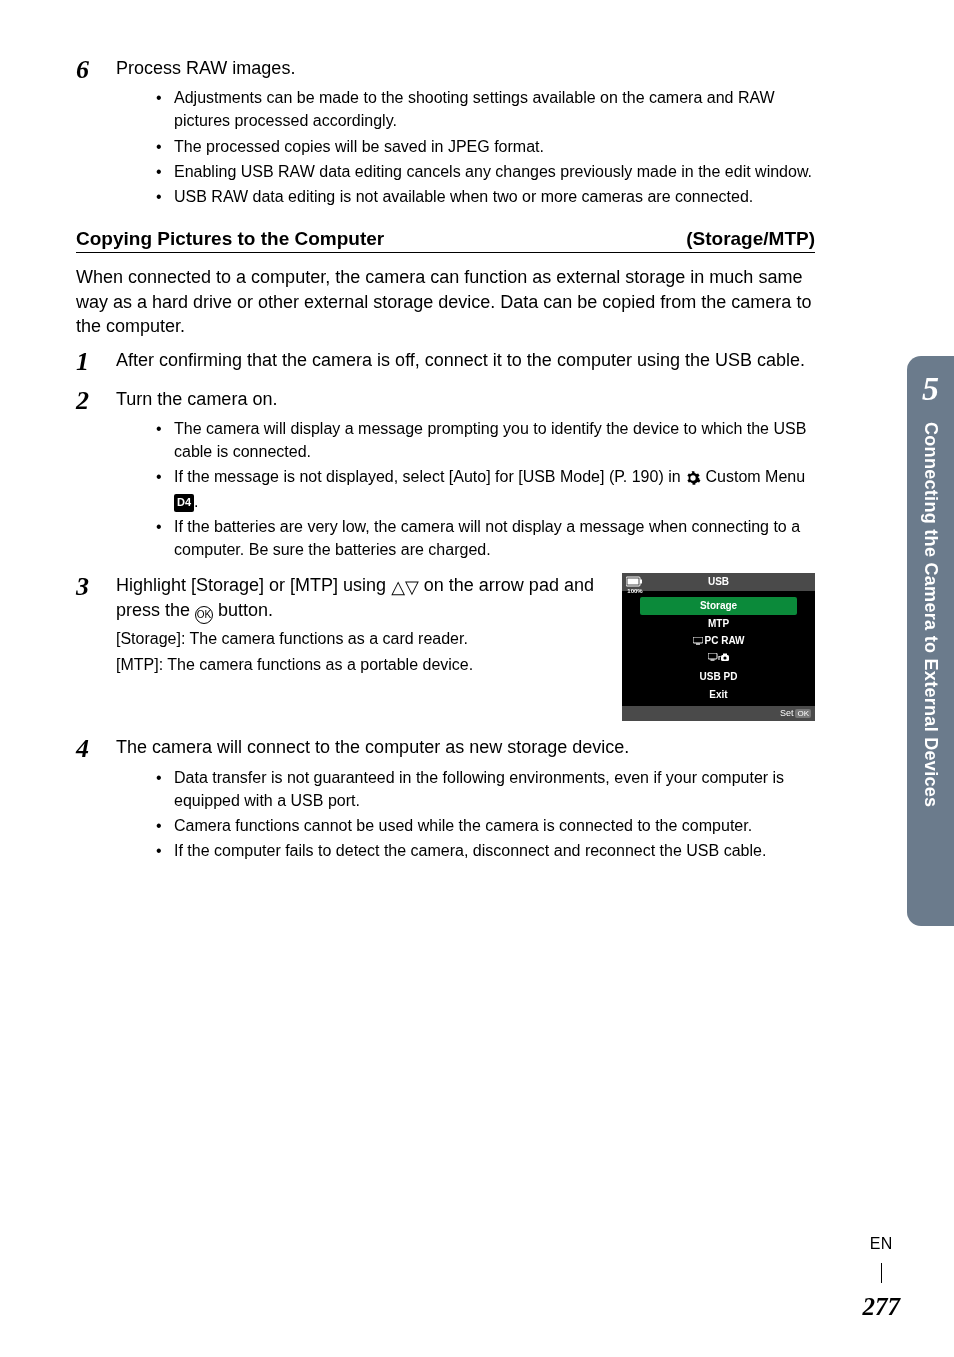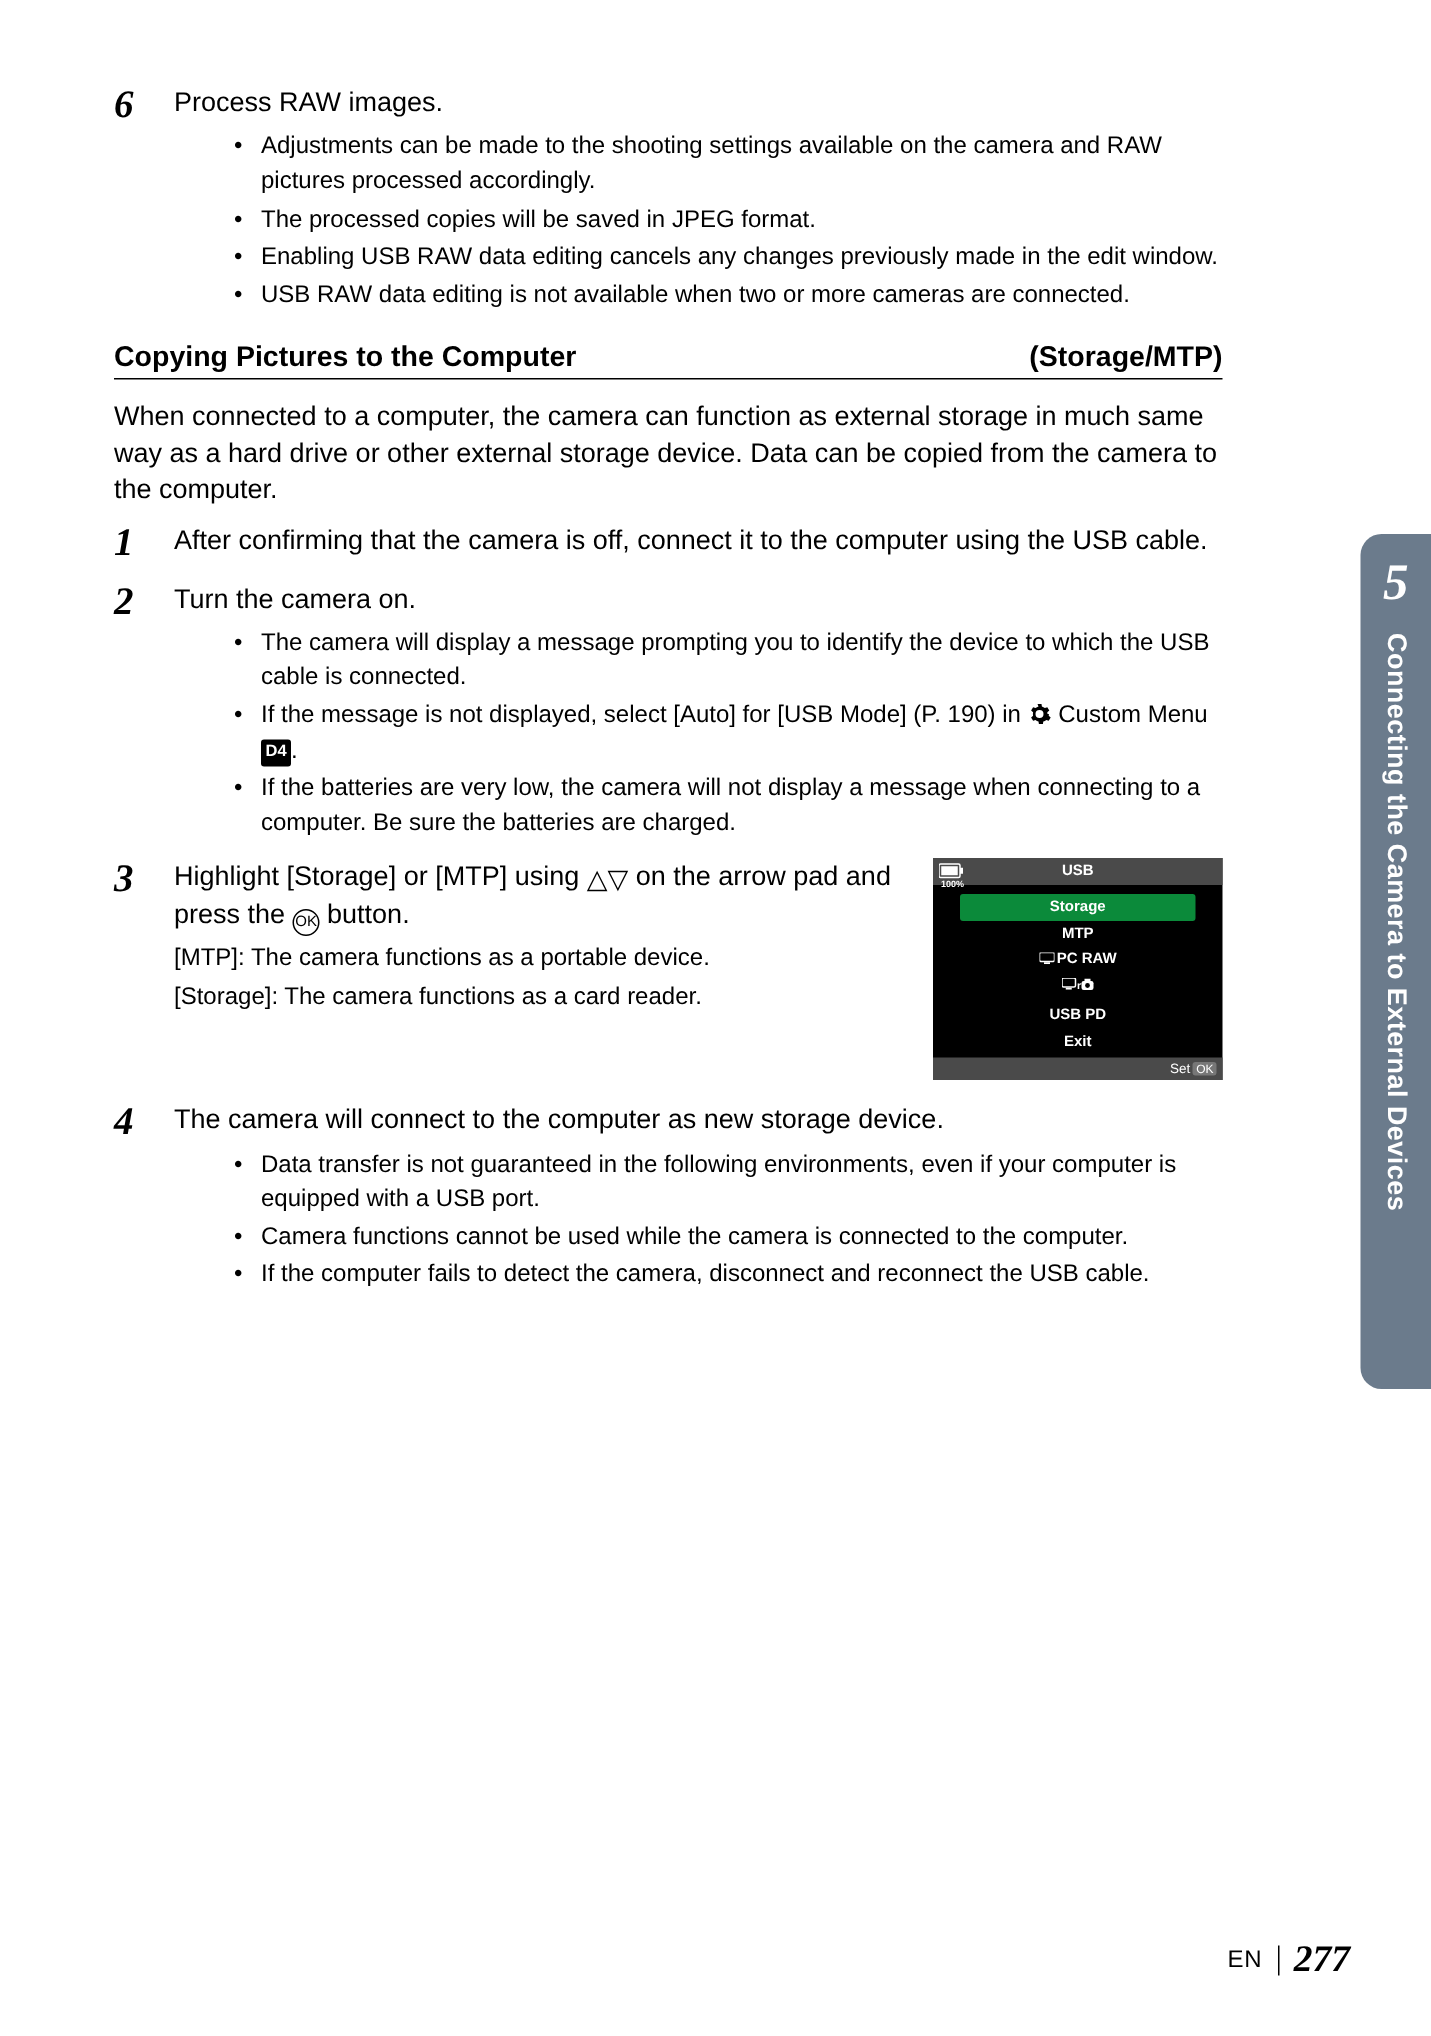--- a/index.html
+++ b/index.html
@@ -202,20 +202,21 @@
 
   
   .footer {
     position: absolute;
     bottom: 36px;
     right: 54px;
     display: flex;
     align-items: center;
     gap: 10px;
     font-size: 16px;
+    flex-direction: column;
   }
   .footer .lang { letter-spacing: 0.5px; }
   .footer .divider {
     width: 1px;
     height: 20px;
     background: #000;
   }
   .footer .pagenum {
     font-family: Georgia, "Times New Roman", serif;
     font-style: italic;
@@ -292,22 +293,22 @@
     </div>
   </div>
 
   <div class="step">
     <div class="step-num">3</div>
     <div class="step-body step3-row">
       <div class="step3-left">
         <div>
           <span>Highlight [Storage] or [MTP] using </span><span class="tri-up">△</span><span class="tri-down">▽</span><span> on the arrow pad and press the </span><span class="ok-btn">OK</span><span> button.</span>
         </div>
+        <div class="step-desc">[Storage]: The camera functions as a card reader.</div>
         <div class="step-desc">[MTP]: The camera functions as a portable device.</div>
-        <div class="step-desc">[Storage]: The camera functions as a card reader.</div>
       </div>
 
       <div class="camera-screen">
         <div class="cs-topbar">
           <span class="cs-batt">
             <svg width="18" height="11" viewBox="0 0 18 11">
                 <rect x="0" y="1" width="14" height="9" rx="1" fill="none" stroke="#fff" stroke-width="1"></rect>
                 <rect x="14" y="3.5" width="2" height="4" fill="#fff"></rect>
                 <rect x="1.5" y="2.5" width="11" height="6" fill="#fff"></rect>
               </svg>

